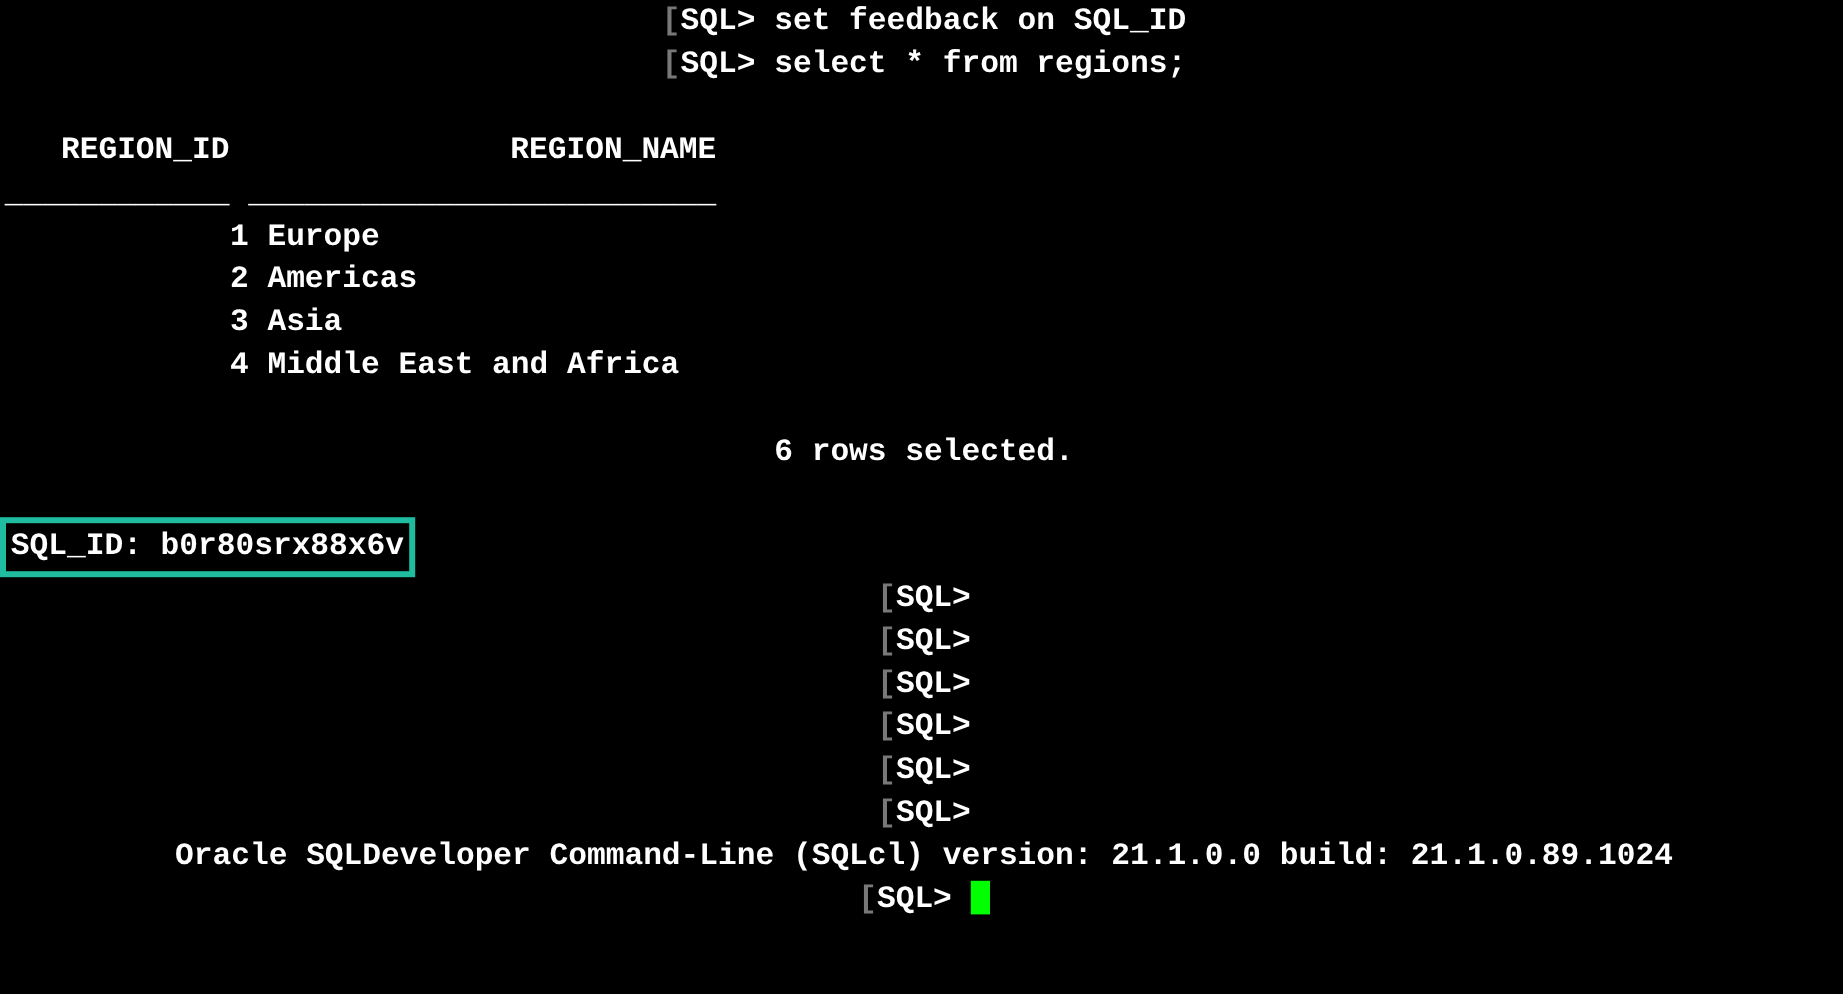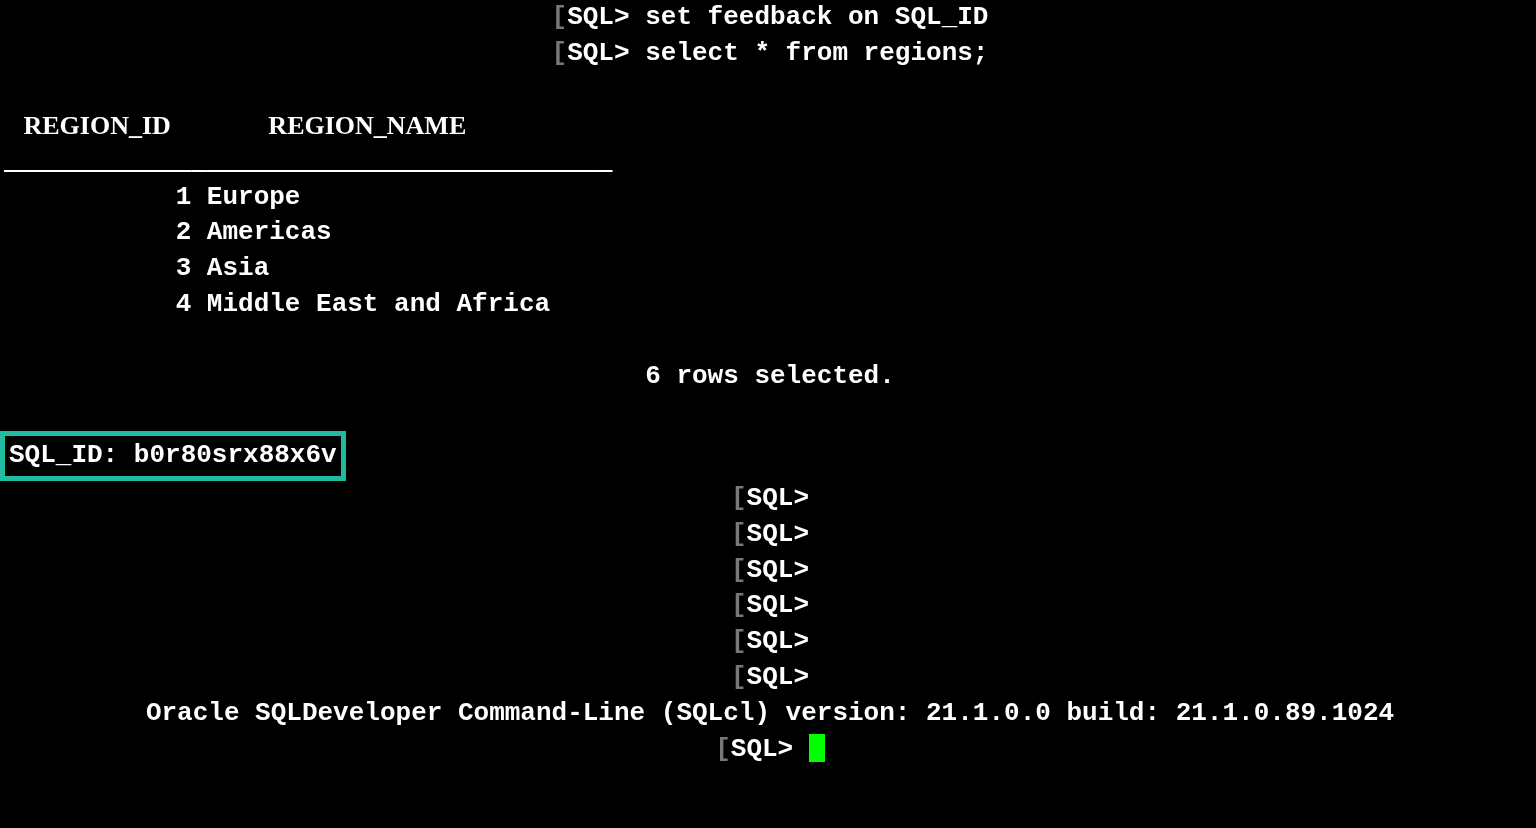--- a/index.html
+++ b/index.html
@@ -41,30 +41,28 @@
       display: inline-block;
       width: 16px;
       height: 28px;
       background: #00ff00;
       vertical-align: text-bottom;
       margin-bottom: 2px;
     }
     .header-row {
       white-space: pre;
       padding-left: 4px;
-      font-family: Liberation Serif, serif;
     }
     .sep-row {
       white-space: pre;
       padding-left: 4px;
-      text-decoration: underline;
     }
     .data-row {
       white-space: pre;
-      padding-left: 4px;
+      padding-left: 20px;
     }
     .blank {
       height: 36px;
     }
   </style>
 </head>
 <body>
 
 <div>
 

